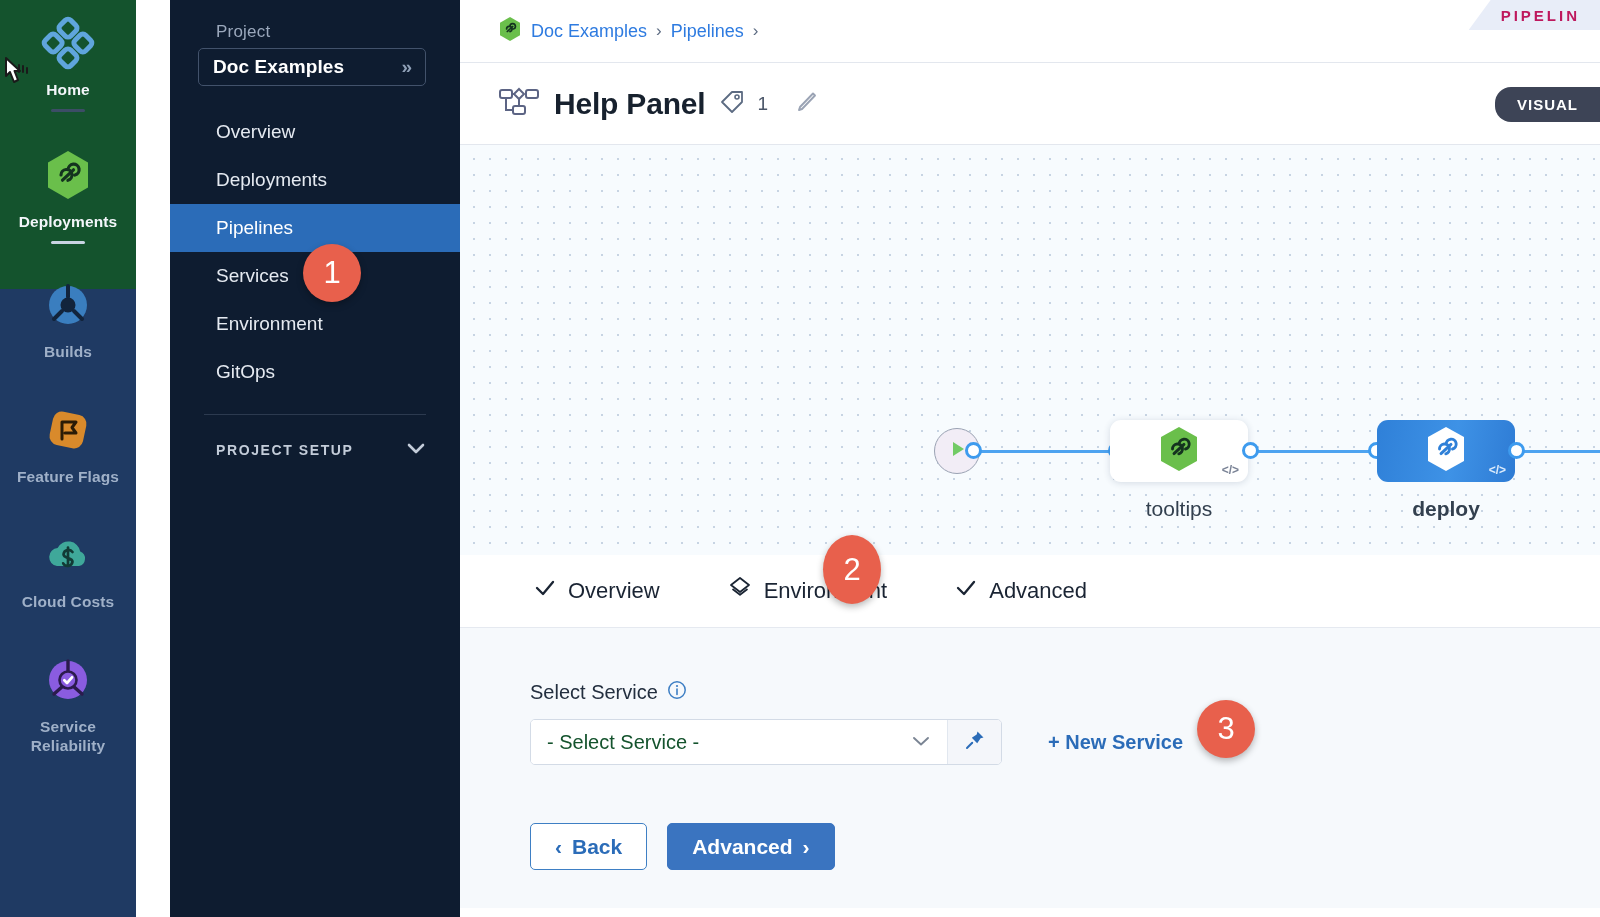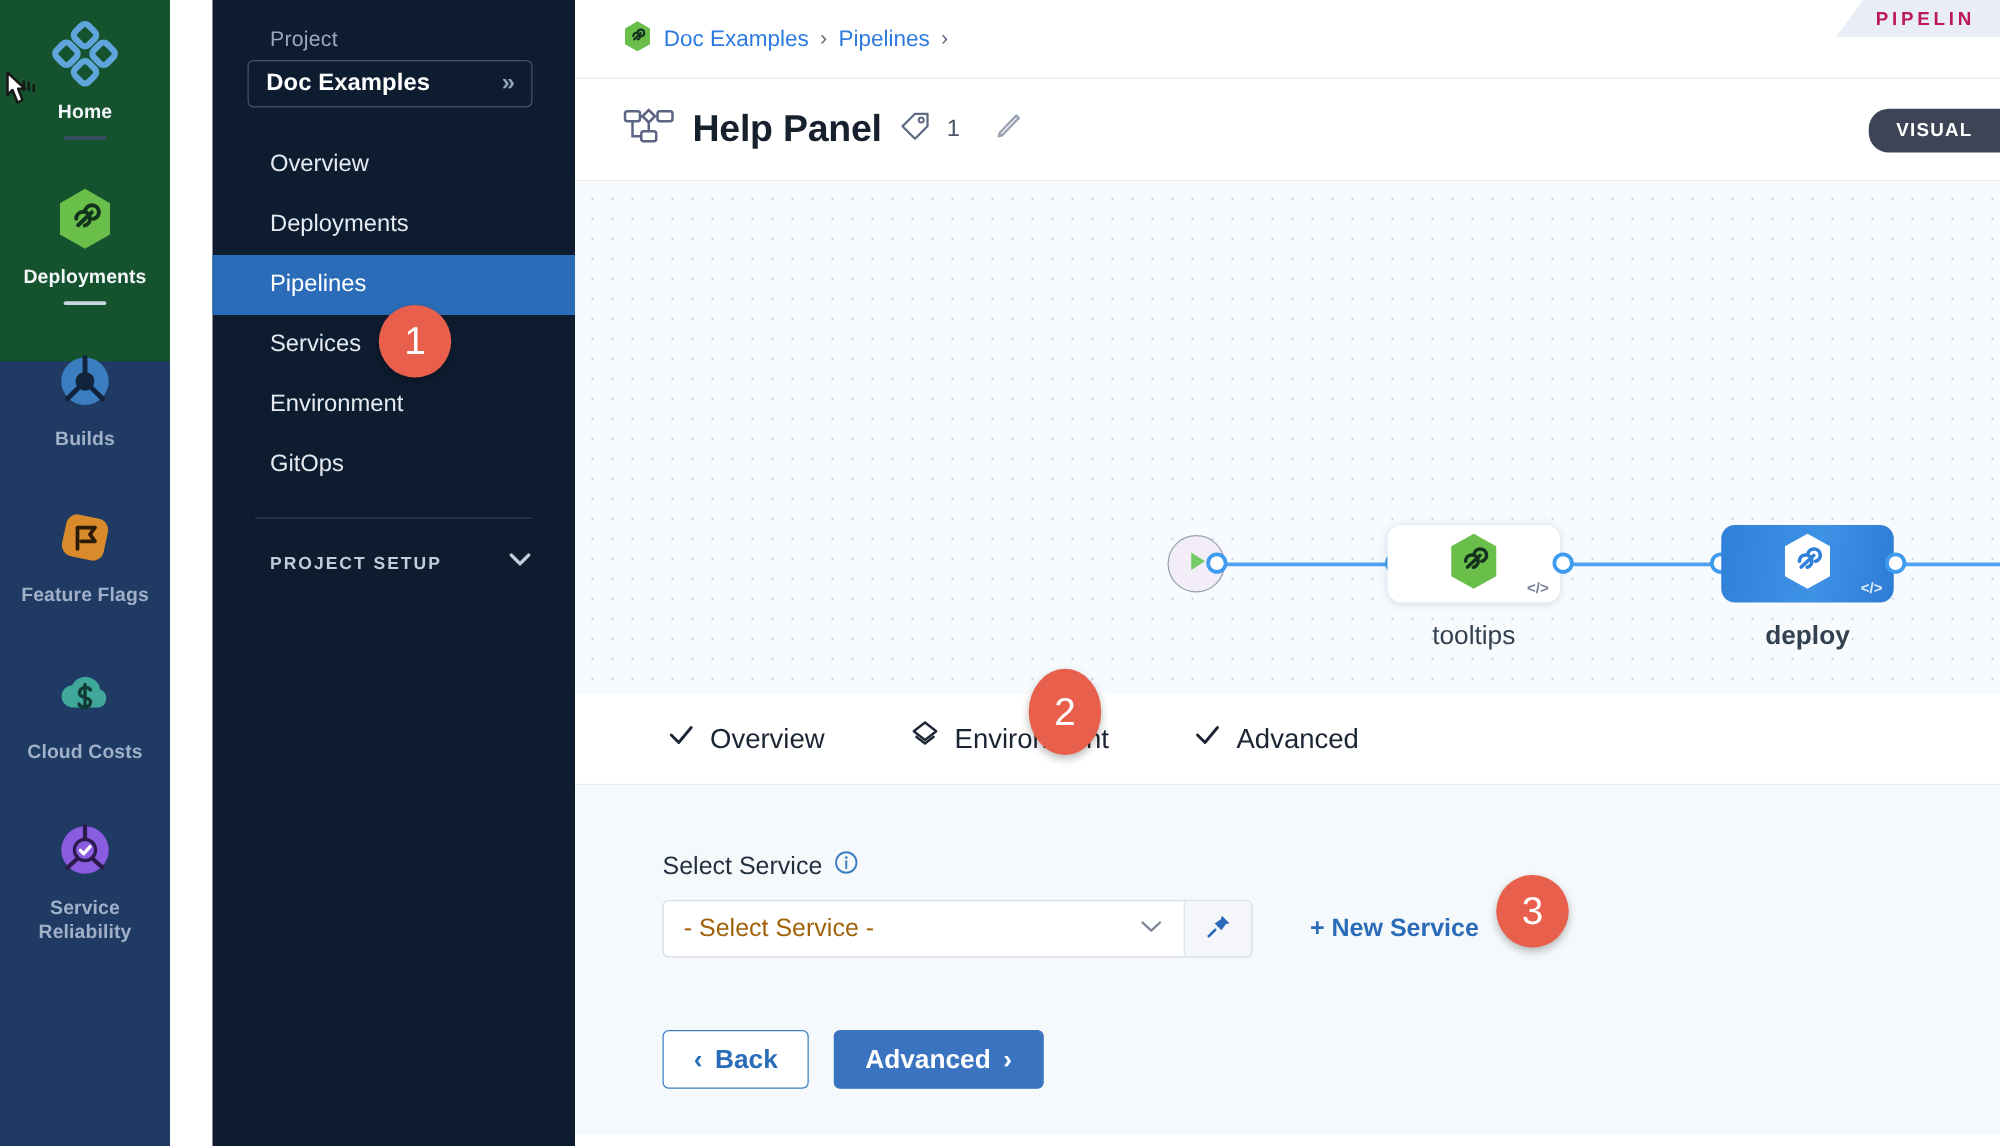--- a/index.html
+++ b/index.html
@@ -179,21 +179,21 @@
   }
   .row { display: flex; align-items: center; gap: 0; }
   .select-wrap {
     display: flex; width: 472px; height: 46px;
     border: 1px solid #D3DBE6; border-radius: 5px; overflow: hidden; background: #fff;
   }
   .select-box {
     flex: 1; display: flex; align-items: center; justify-content: space-between;
     padding: 0 16px; background: #fff; cursor: pointer;
   }
-  .select-val { color: #a16207; font-size: 20px; }
+  .select-val { color: #14532d; font-size: 20px; }
   .pin-box {
     width: 54px; background: #F4F6FA; border-left: 1px solid #E1E7EF;
     display: flex; align-items: center; justify-content: center; cursor: pointer;
   }
   .new-service {
     color: #2B6CB8; font-size: 20px; font-weight: 700; margin-left: 46px; cursor: pointer;
   }
   .btn-row { display: flex; gap: 20px; margin-top: 58px; }
   .btn {
     height: 47px; border-radius: 5px; display: flex; align-items: center; gap: 10px;

